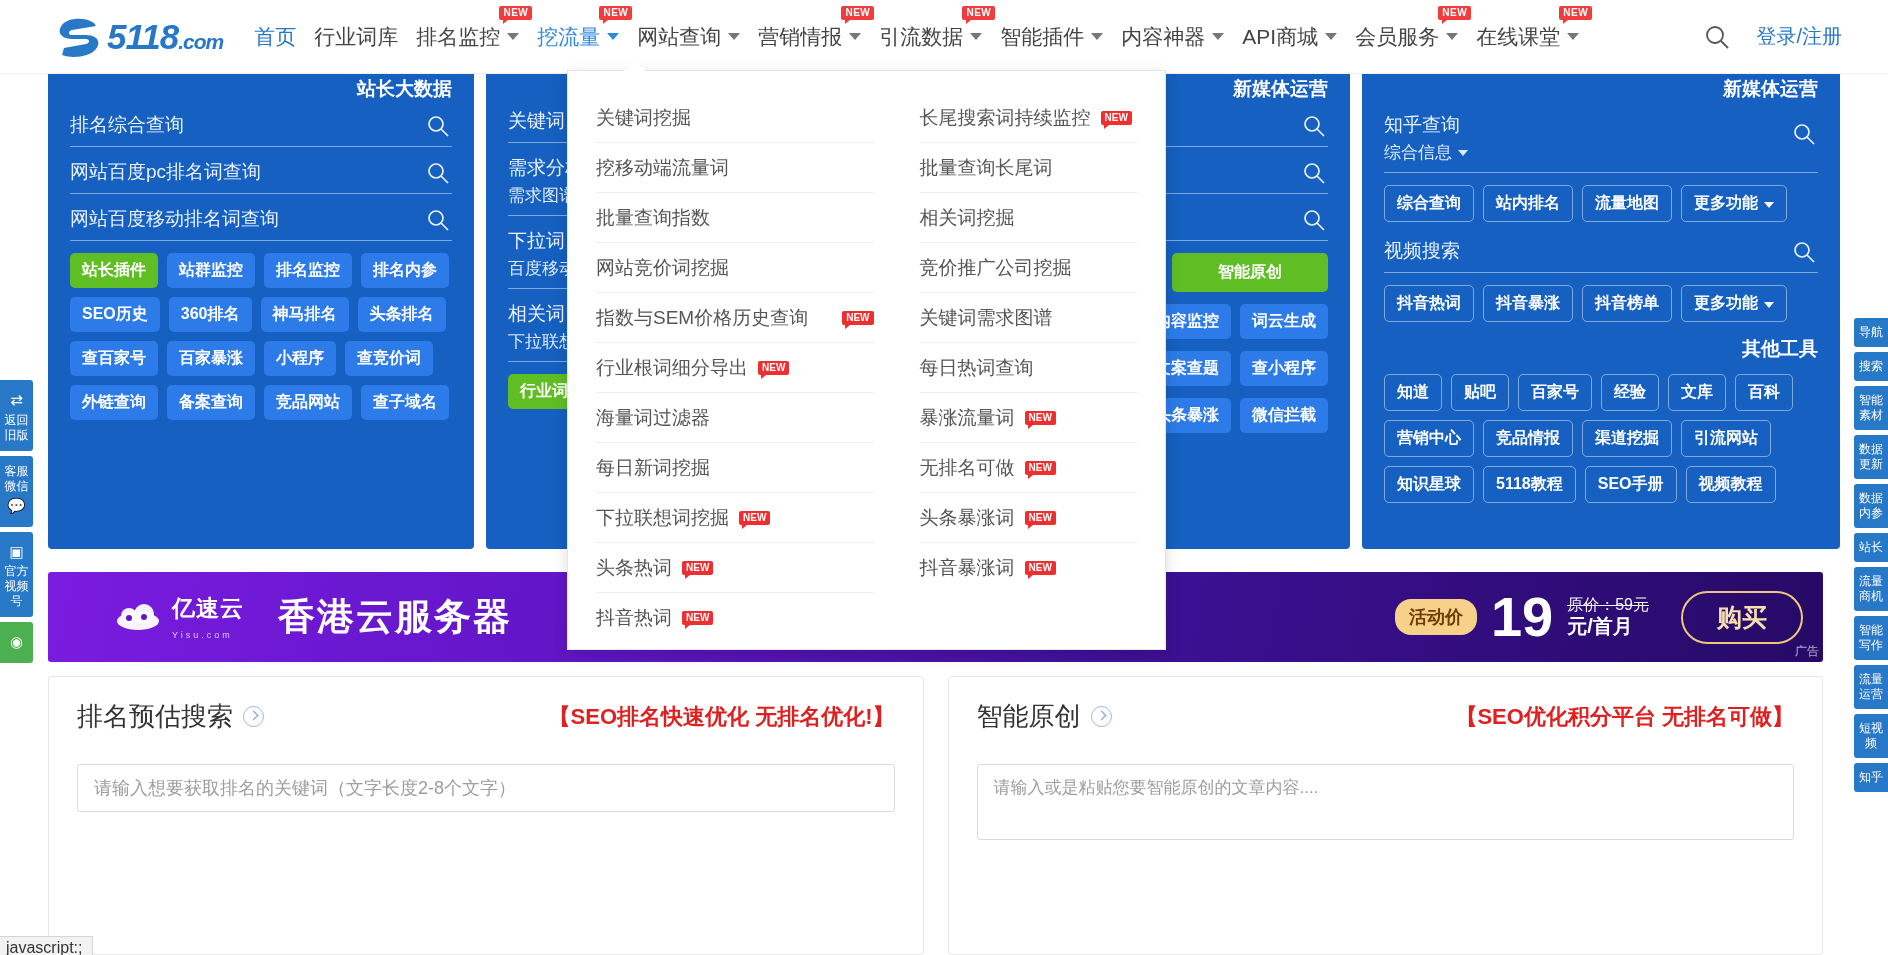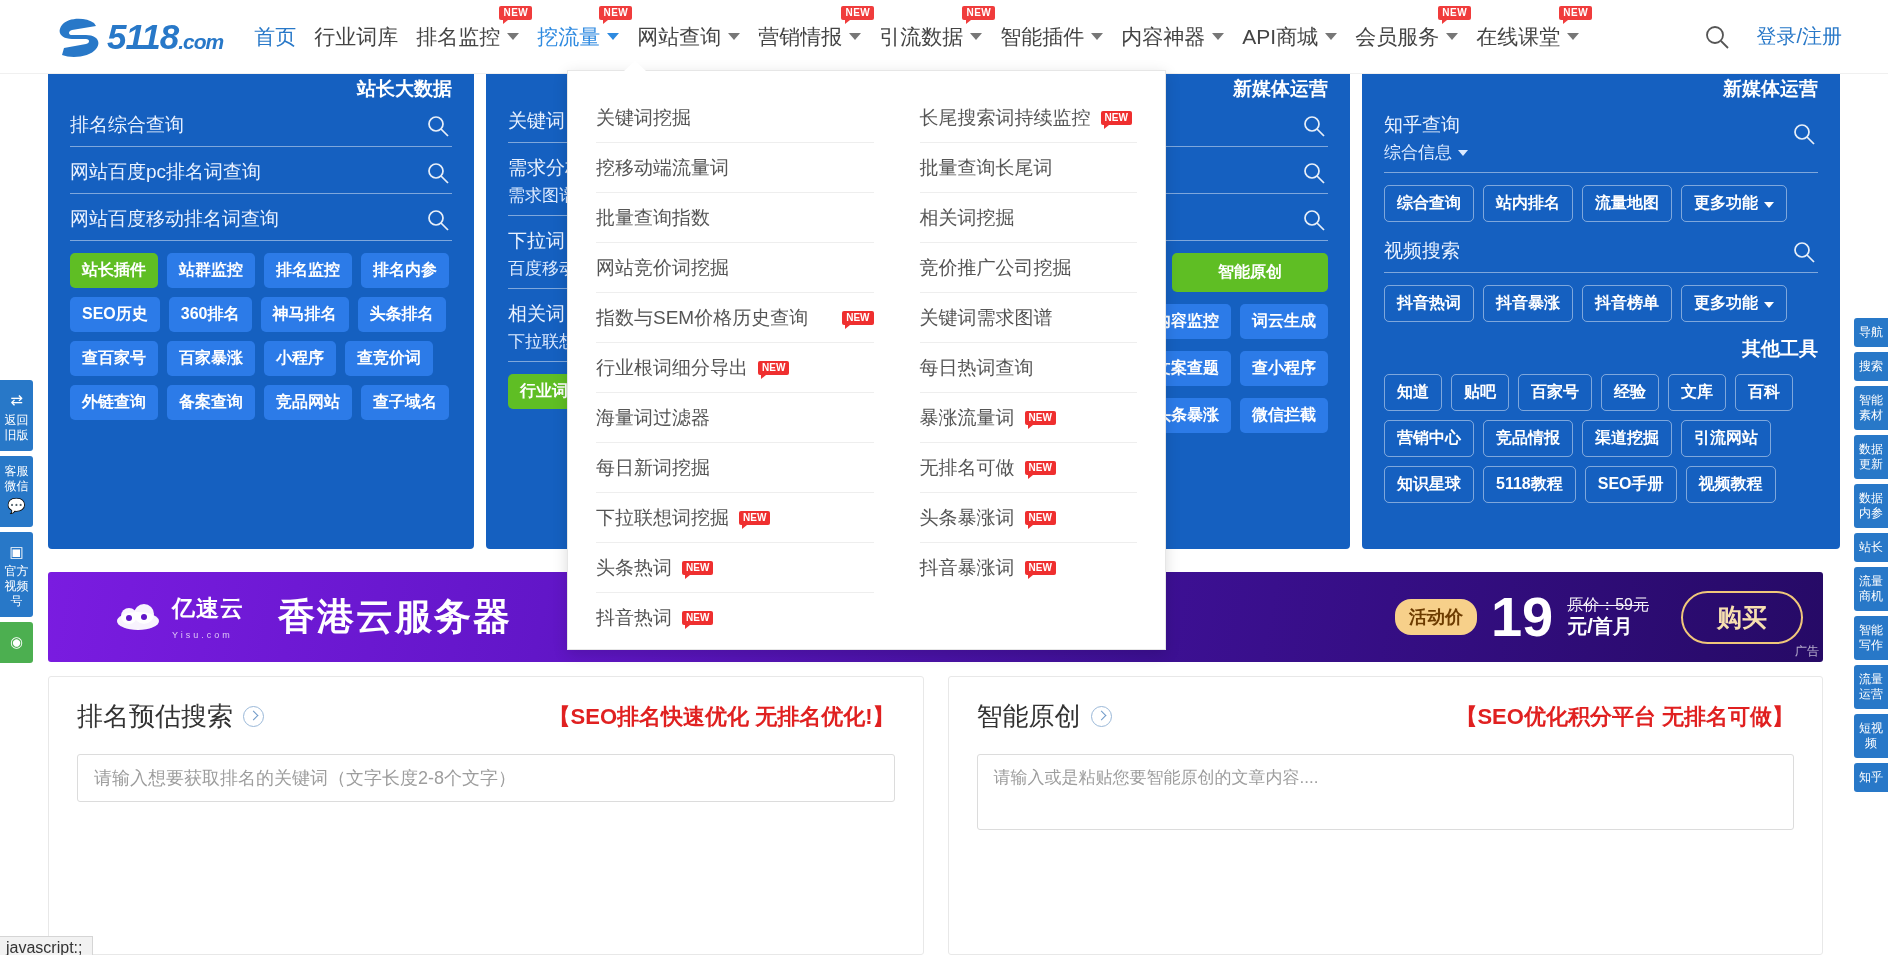--- a/index.html
+++ b/index.html
@@ -136,21 +136,21 @@
   .card .arrowc {
     display:inline-block; width:21px;height:21px;border:1px solid #9ab8d8;border-radius:50%;
     margin-left:10px; position:relative; cursor:pointer;
   }
   .card .arrowc::after{
     content:""; position:absolute; left:6px; top:5px;
     width:6px;height:6px;border-top:1.5px solid #6f9ac8;border-right:1.5px solid #6f9ac8;transform:rotate(45deg);
   }
   .card .promo { margin-left:auto; font-size:22px; color:#e02020; font-weight:bold; }
   .card .fieldbox {
-    margin-top:20px; border:1px solid #dcdcdc; border-radius:3px; height:48px;
+    margin-top:30px; border:1px solid #dcdcdc; border-radius:3px; height:48px;
     display:flex; align-items:center; padding: 0 16px;
     font-size:18px; color:#9d9d9d;
   }
   .card .fieldbox.tall { height:76px; align-items:flex-start; padding-top:11px; font-size:17px;}
 
   
   #leftrail { position:absolute; left:0; top:380px; width:33px; z-index:70; }
   .lr {
     background:#2878c8; color:#fff; width:33px; padding:8px 3px; margin-bottom:5px;
     font-size:12px; line-height:1.25; text-align:center; border-radius:0 3px 3px 0; cursor:pointer;

